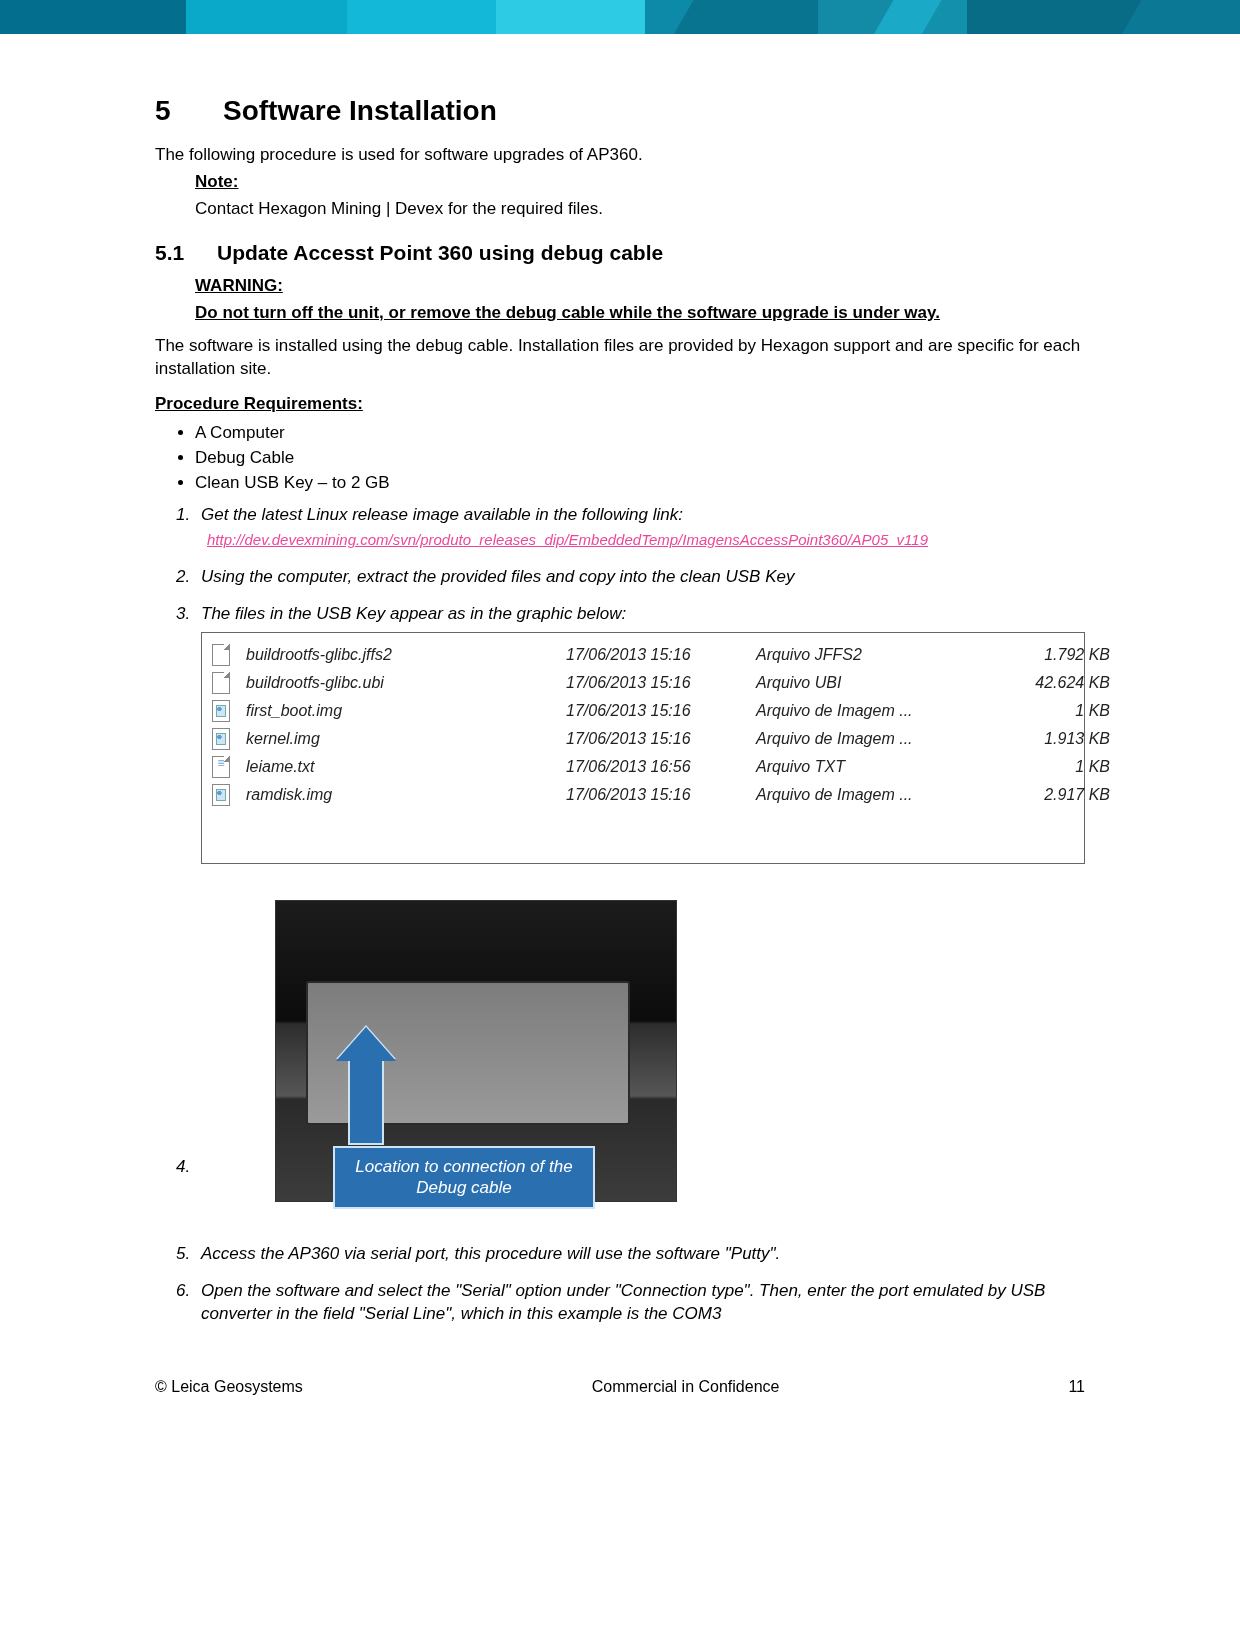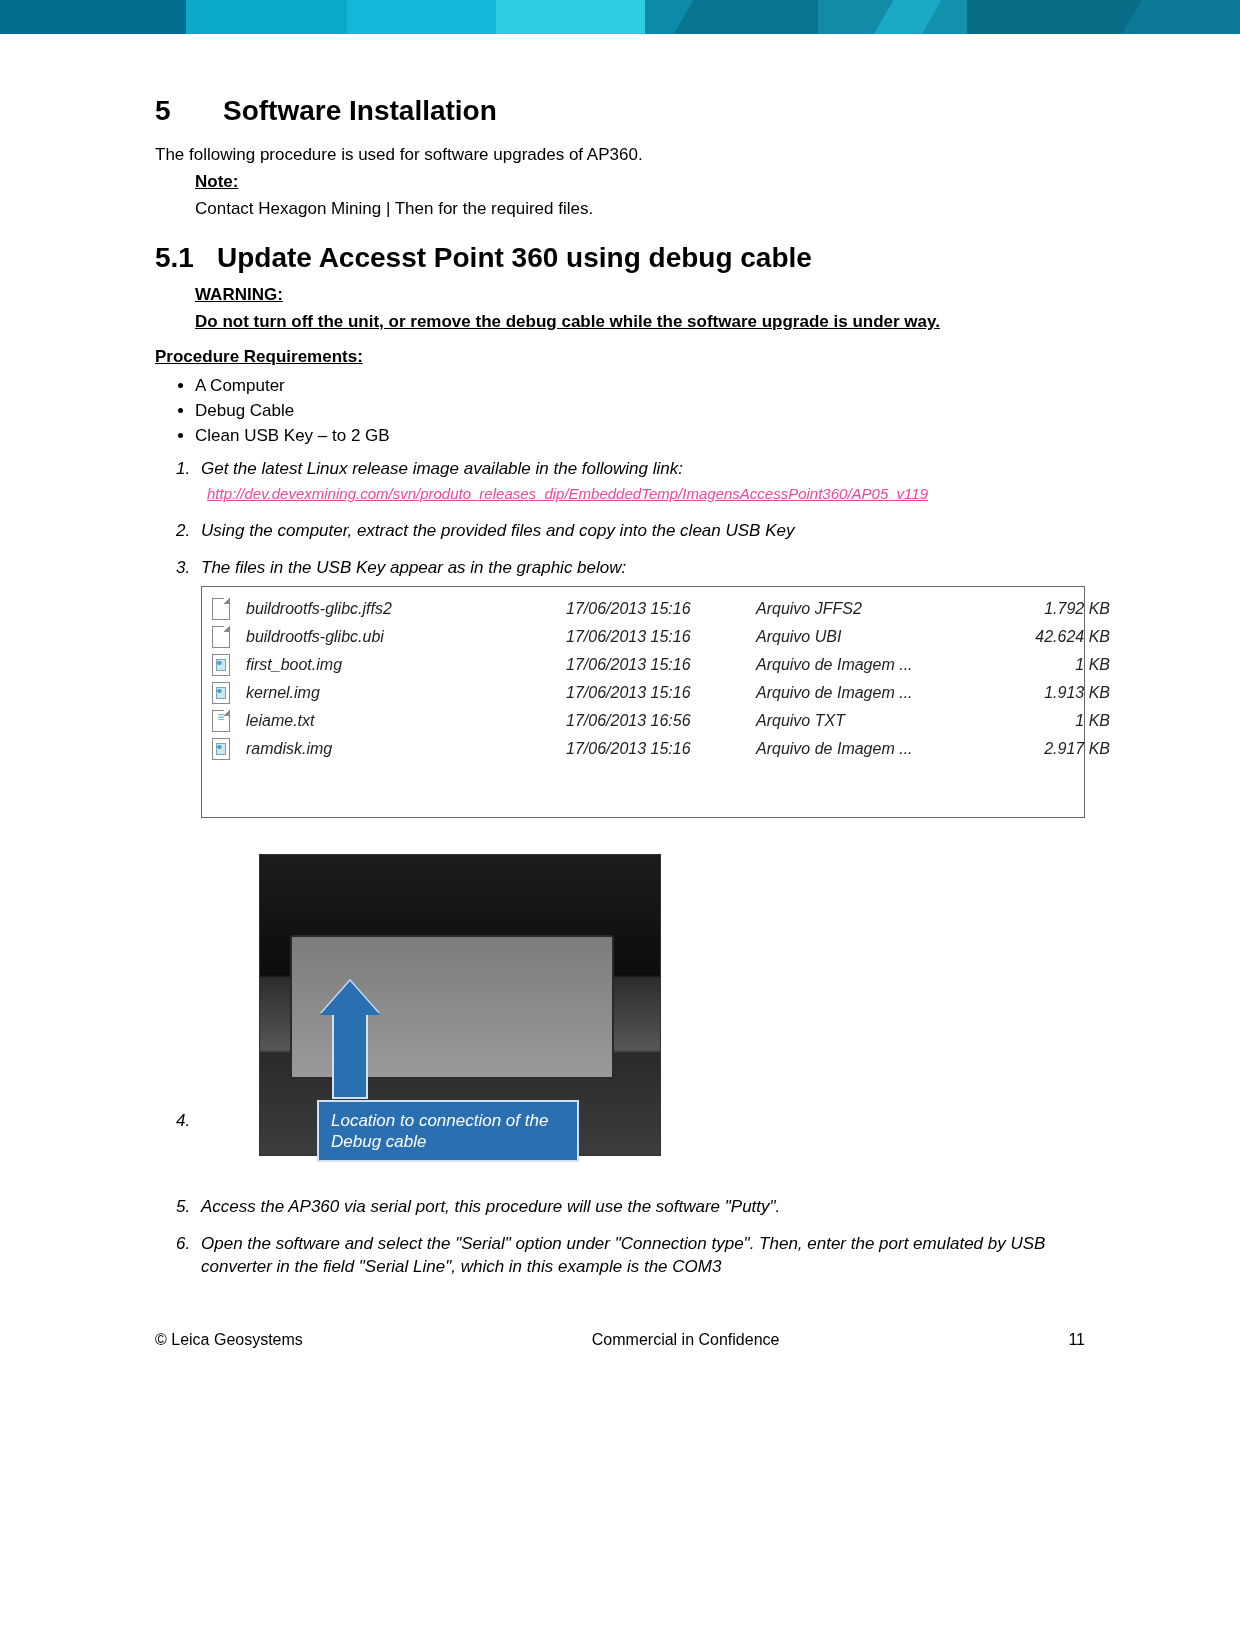--- a/index.html
+++ b/index.html
@@ -47,21 +47,21 @@
     padding: 58px 155px 0 155px;
   }
 
   h1.sec {
     font-size: 28px;
     font-weight: bold;
     margin: 0 0 14px 0;
   }
   h1.sec .num { display: inline-block; width: 68px; }
   h2.sub {
-    font-size: 28px;
+    font-size: 21px;
     font-weight: bold;
     margin: 18px 0 8px 0;
   }
   h2.sub .num { display: inline-block; width: 62px; }
 
   .p  { margin: 0 0 4px 0; }
   .b  { font-weight: bold; text-decoration: underline; }
   .indent1 { margin-left: 40px; }
 
   ul.reqs {
@@ -129,22 +129,23 @@
     position: absolute;
     left: 0; right: 0; top: 1px;
     text-align: center;
     font-size: 12px;
     color: #6aa0d0;
     line-height: 10px;
   }
 
   
   .photo-wrap {
-    margin: 8px 0 0 58px;
+    margin: 8px 0 0 74px;
     width: 400px;
+    text-align: center;
   }
   .photo {
     width: 400px;
     height: 300px;
     background:
       radial-gradient(circle at 90px 128px, #1a1a1a 11px, transparent 13px),
       radial-gradient(circle at 90px 128px, #000 30px, transparent 31px),
       radial-gradient(ellipse at 190px 150px, #0a0a0a 46px, transparent 48px),
       radial-gradient(ellipse at 300px 135px, #0a0a0a 46px, transparent 48px),
       linear-gradient(#1c1c1c,#0c0c0c 40%, #2d2d2d 41%, #565656 65%, #2a2a2a 66%, #3c3c3c);
@@ -206,32 +207,33 @@
 
   <div class="content">
     <h1 class="sec">
       <span class="num">5</span><span>Software Installation</span>
     </h1>
 
     <p class="p">The following procedure is used for software upgrades of AP360.</p>
 
     <div class="indent1">
       <p class="p b">Note:</p>
-      <p class="p">Contact Hexagon Mining | Then for the required files.</p>
+      <p class="p">Contact Hexagon Mining | Devex for the required files.</p>
     </div>
 
     <h2 class="sub">
       <span class="num">5.1</span><span>Update Accesst Point 360 using debug cable</span>
     </h2>
 
     <div class="indent1">
       <p class="p b">WARNING:</p>
       <p class="p b">Do not turn off the unit, or remove the debug cable while the software upgrade is under way.</p>
     </div>
 
+    <p class="p" style="margin-top:10px">The software is installed using the debug cable. Installation files are provided by Hexagon support and are specific for each installation site.</p>
 
     <p class="p b" style="margin-top:12px">Procedure Requirements:</p>
 
     <ul class="reqs">
       <li>A Computer</li>
       <li>Debug Cable</li>
       <li>Clean USB Key – to 2 GB</li>
     </ul>
 
     <ol class="steps">

